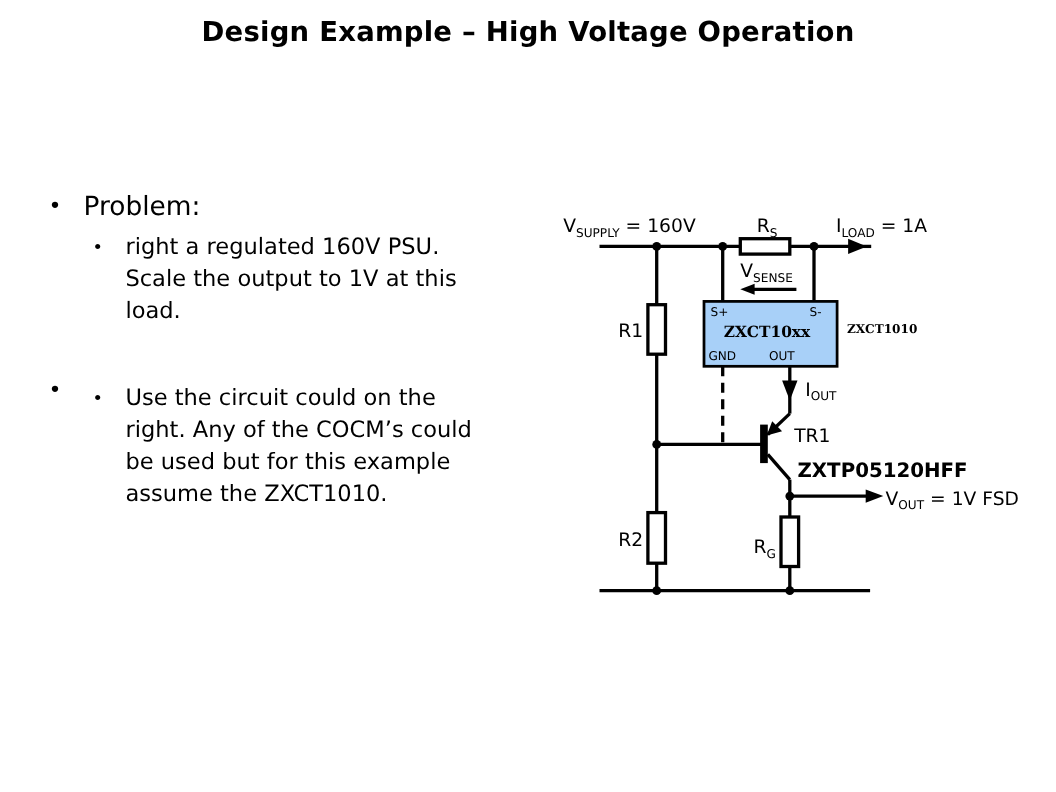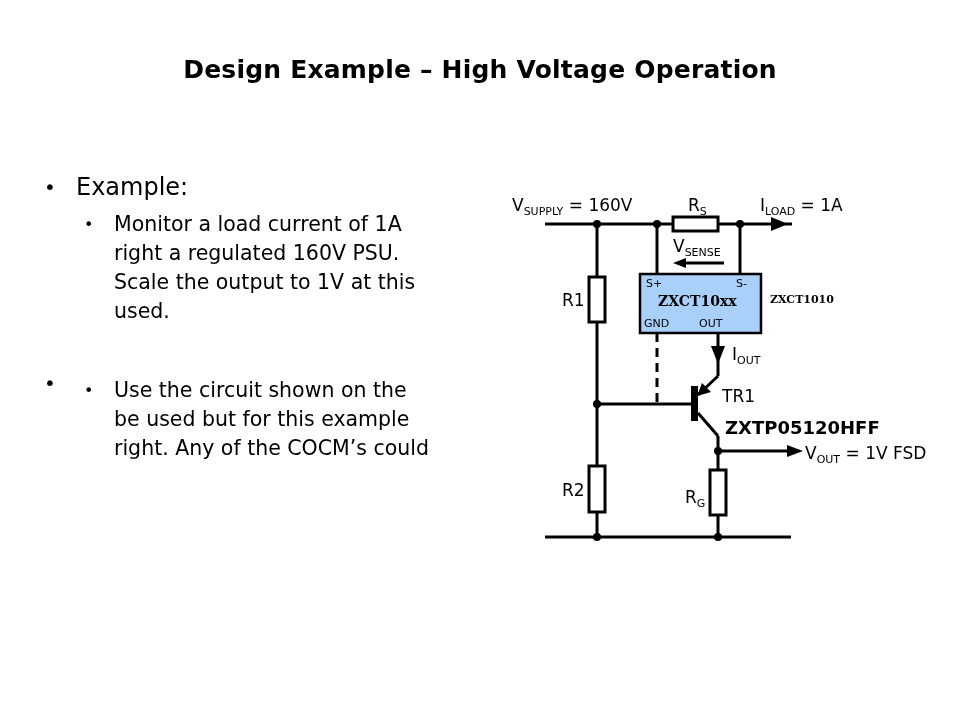--- a/index.html
+++ b/index.html
@@ -1,19 +1,19 @@
 <!DOCTYPE html>
 <html><head>
 <meta charset="utf-8">
 <style>
   html, body { margin:0; padding:0; background:#ffffff; }
   body { width:960px; height:720px; position:relative; overflow:hidden;
          font-family:"DejaVu Sans", "Liberation Sans", sans-serif; color:#000; }
   .title { position:absolute; left:0; width:960px; top:14px; text-align:center;
-           font-weight:bold; font-size:25px; letter-spacing:0.2px;margin-top:41px; }
+           font-weight:bold; font-size:25px; letter-spacing:0.2px; }
   .bullets { position:absolute; left:44px; top:172px; width:460px; }
   .l1 { position:relative; font-size:24px; padding-left:32px; line-height:30px; }
   .l1 .dot { position:absolute; left:0; top:0; font-size:20px; }
   .l2 { position:relative; font-size:20.5px; padding-left:70px; line-height:29px; margin-top:8px; }
   .l2 .dot { position:absolute; left:40px; top:0; font-size:16px; }
   .gap { height:42px; }
   svg { position:absolute; left:0; top:0; }
   .lbl { font-family:"DejaVu Sans", sans-serif; font-size:17px; fill:#000; }
   .sub { font-size:11px; }
   .ic-txt { font-family:"DejaVu Sans", sans-serif; font-size:11px; fill:#000; }
@@ -22,38 +22,38 @@
   .tr-part { font-family:"DejaVu Sans", sans-serif; font-weight:bold; font-size:18px; fill:#000; }
 </style>
 </head>
 <body>
 
 <div class="title">Design Example – High Voltage Operation</div>
 
 <div class="bullets">
   <div class="l1">
     <span class="dot">•</span>
-    <span>Example:</span>
+    <span>Problem:</span>
   </div>
   <div class="l2">
     <span class="dot">•</span>
-    <div>Monitor a load current of 1A</div>
     <div>right a regulated 160V PSU.</div>
     <div>Scale the output to 1V at this</div>
-    <div>used.</div>
+    <div>load.</div>
   </div>
   <div class="gap"></div>
   <div class="l1">
     <span class="dot">•</span>
   </div>
   <div class="l2">
     <span class="dot">•</span>
-    <div>Use the circuit shown on the</div>
+    <div>Use the circuit could on the</div>
+    <div>right. Any of the COCM’s could</div>
     <div>be used but for this example</div>
-    <div>right. Any of the COCM’s could</div>
+    <div>assume the ZXCT1010.</div>
   </div>
 </div>
 
 <svg width="960" height="720">
   <g stroke="#000" stroke-width="3" fill="none">
 
     <line x1="545" y1="224" x2="778" y2="224"></line>
 
     <line x1="545" y1="537" x2="791" y2="537"></line>
 

